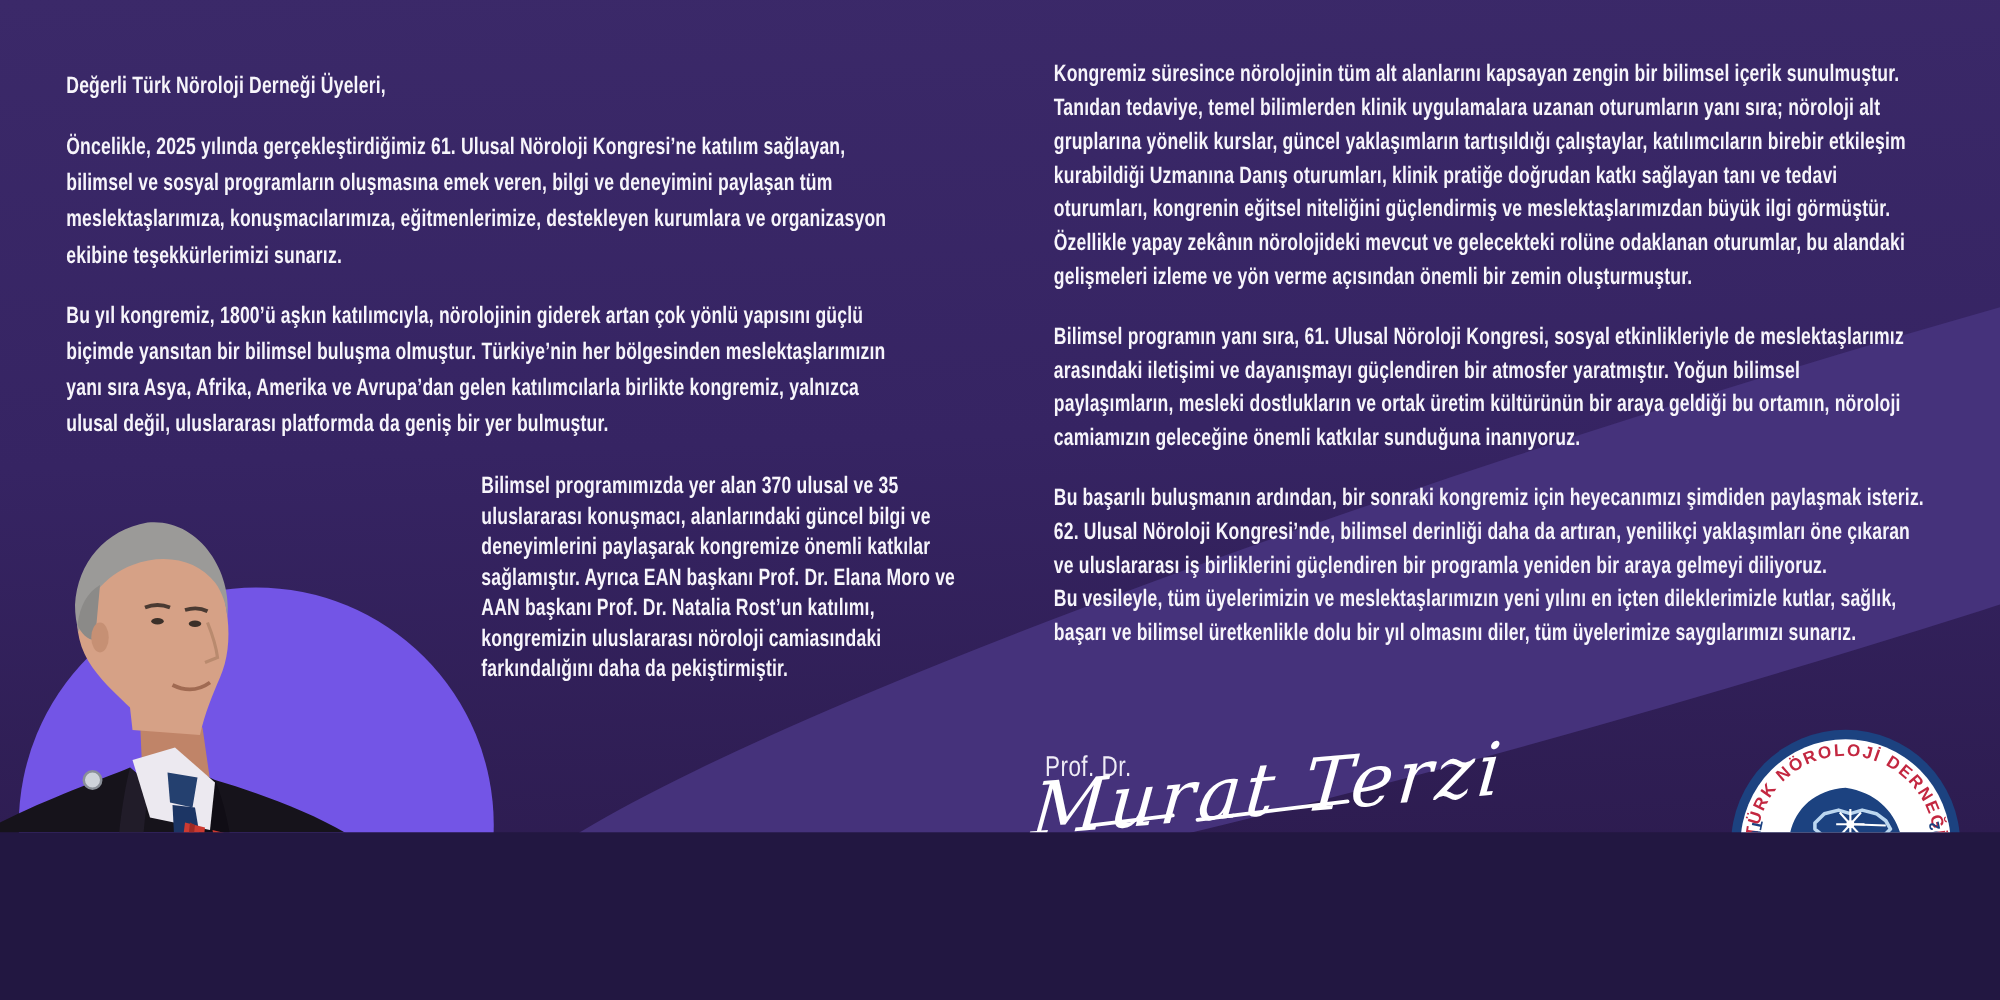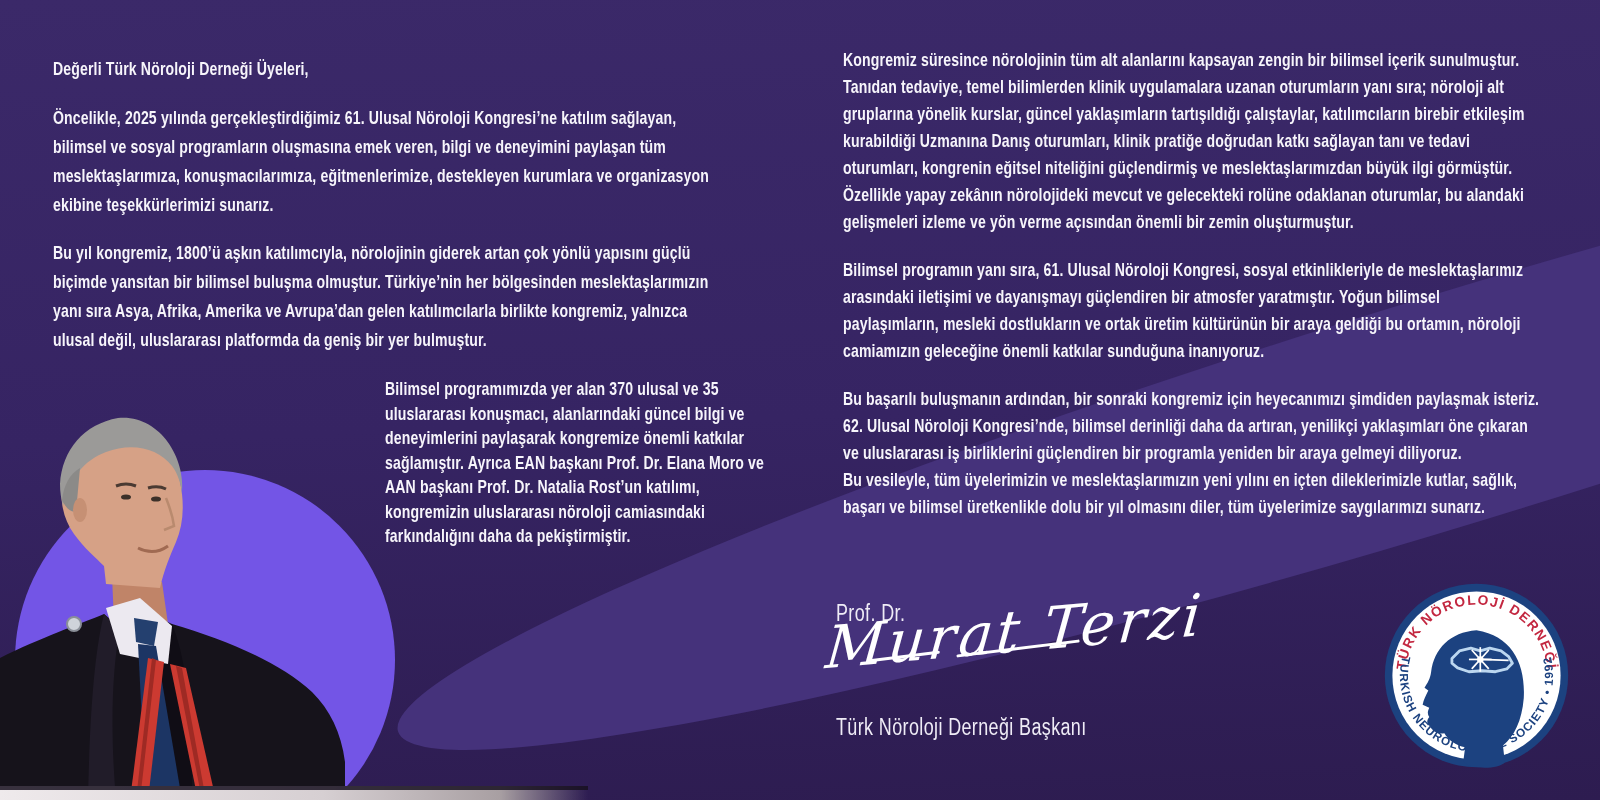--- a/index.html
+++ b/index.html
@@ -1,17 +1,17 @@
 <!DOCTYPE html>
 <html><head>
 <meta charset="utf-8">
 <style>
   html,body{margin:0;padding:0;background:#221741;}
   #stage{
-    position:relative;width:1600px;height:800px;overflow:hidden;
+    position:relative;width:1600px;height:666px;overflow:hidden;
     background:linear-gradient(178deg,#3b2969 0%,#362463 52%,#2d1c50 100%);
     font-family:"Liberation Sans",sans-serif;
   }
   
   .swoosh{
     position:absolute;left:350px;top:295px;width:2200px;height:230px;
     border-radius:50%;transform:rotate(-17deg);transform-origin:center;
     background:#45327b;
   }
   

